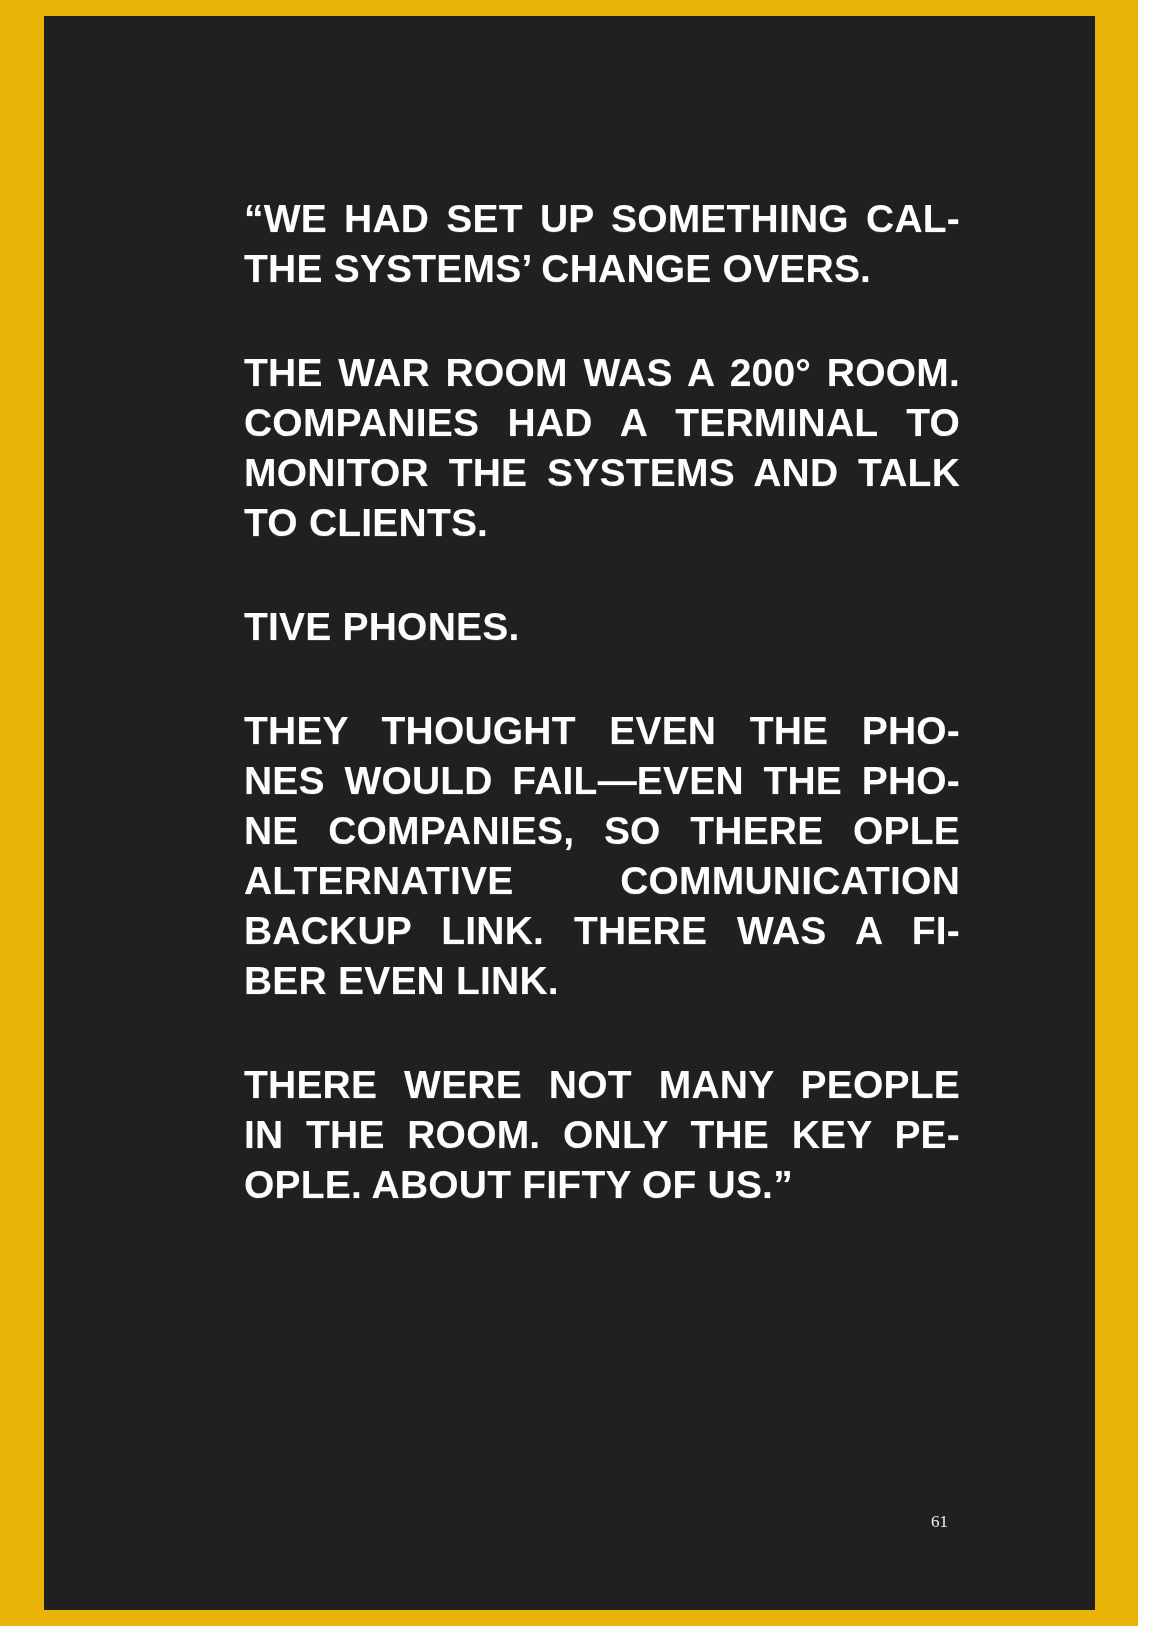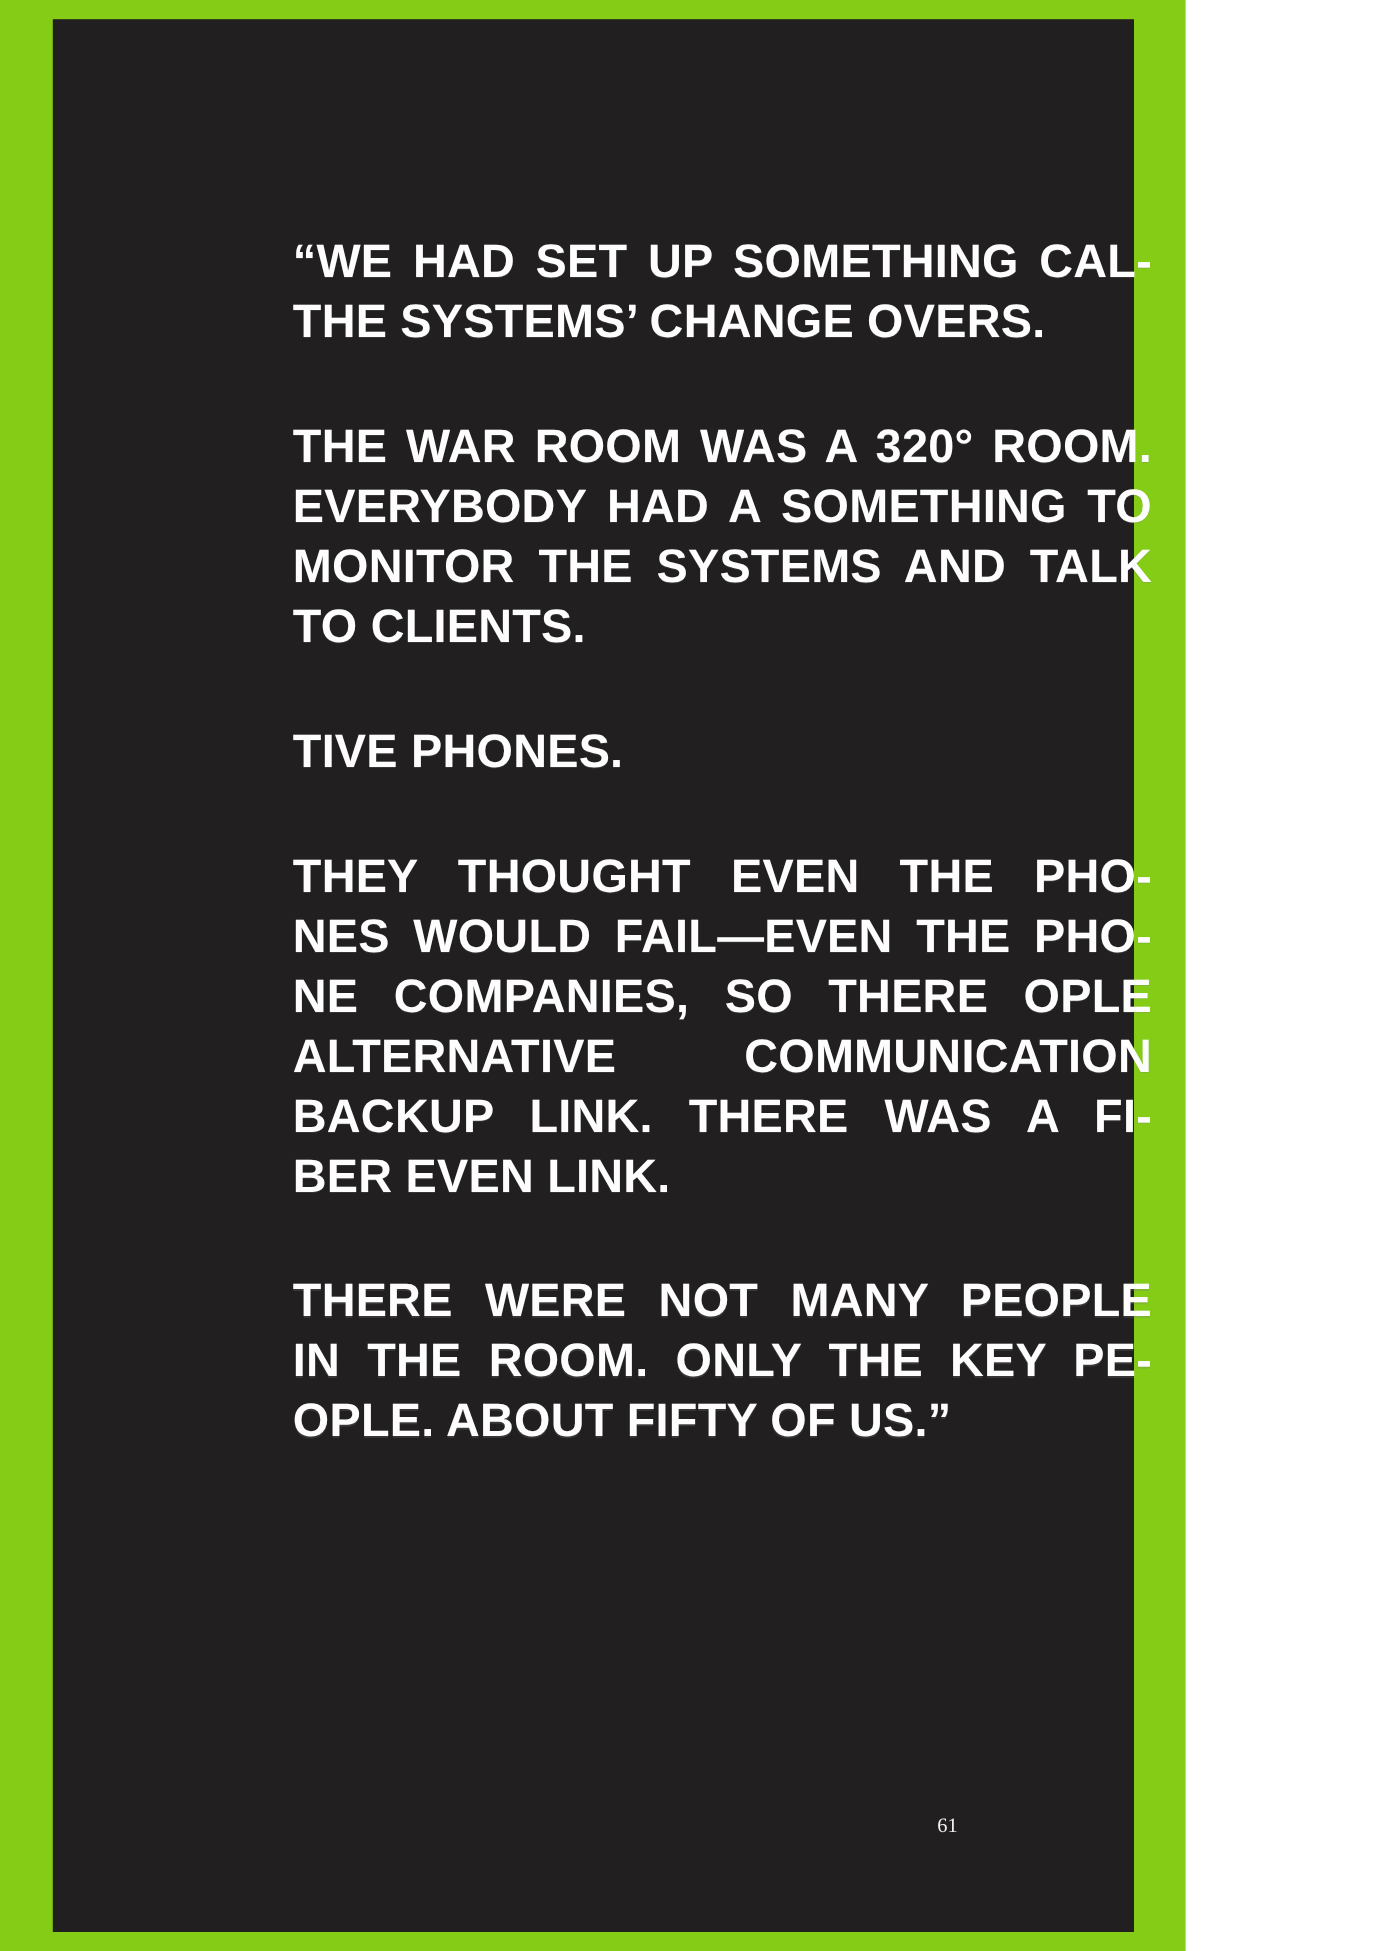--- a/index.html
+++ b/index.html
@@ -3,23 +3,23 @@
 <meta charset="utf-8">
 <style>
   html, body {
     margin: 0;
     padding: 0;
     background: #ffffff;
     font-family: "Liberation Sans", sans-serif;
   }
   .sheet {
     position: relative;
-    width: 988px;
+    width: 1138px;
     height: 1626px;
-    background: #84cc16;
+    background: #eab308;
     overflow: hidden;
   }
   .plate {
     position: absolute;
     left: 44px;
     top: 16px;
     right: 43px;
     bottom: 16px;
     background: #221f20;
   }
@@ -66,22 +66,22 @@
   <div class="plate">
 
     <div class="quote-block">
 
       <div class="paragraph">
         <div class="line">“WE HAD SET UP SOMETHING CAL-</div>
         <div class="line lastline">THE SYSTEMS’ CHANGE OVERS.</div>
       </div>
 
       <div class="paragraph">
-        <div class="line">THE WAR ROOM WAS A 320° ROOM.</div>
-        <div class="line">EVERYBODY HAD A SOMETHING TO</div>
+        <div class="line">THE WAR ROOM WAS A 200° ROOM.</div>
+        <div class="line">COMPANIES HAD A TERMINAL TO</div>
         <div class="line">MONITOR THE SYSTEMS AND TALK</div>
         <div class="line lastline">TO CLIENTS.</div>
       </div>
 
       <div class="paragraph">
         <div class="line lastline">TIVE PHONES.</div>
       </div>
 
       <div class="paragraph">
         <div class="line">THEY THOUGHT EVEN THE PHO-</div>

